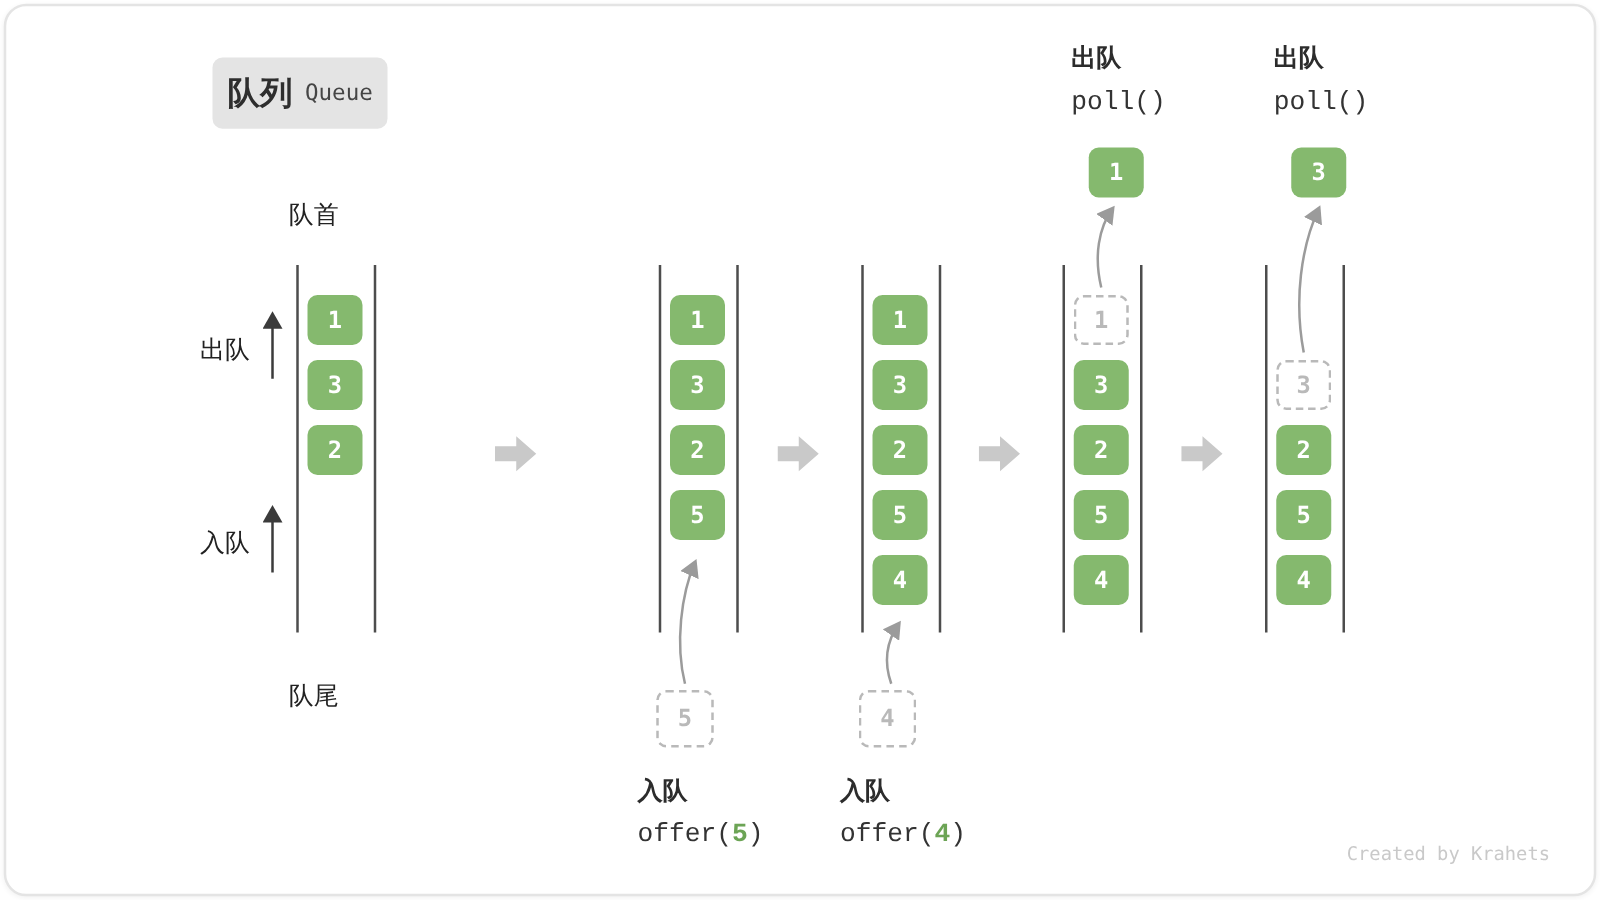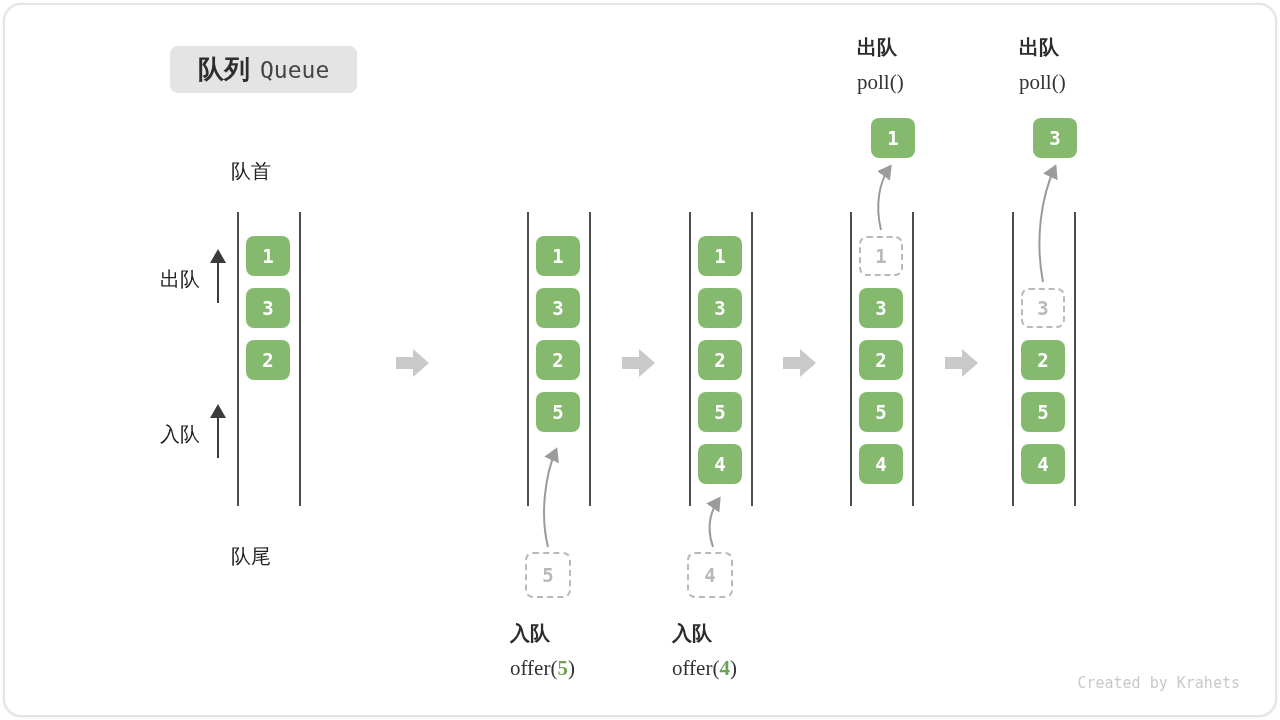--- a/index.html
+++ b/index.html
@@ -1,37 +1,37 @@
 <!DOCTYPE html>
 <html><head>
 <meta charset="utf-8">
 <style>
   html,body{margin:0;padding:0;background:#fff;}
   #stage{position:relative;width:1280px;height:720px;font-family:"Liberation Sans",sans-serif;overflow:hidden;}
   #card{position:absolute;inset:3px;background:#fff;border:2px solid #e4e4e4;border-radius:18px;box-shadow:0 1px 4px rgba(0,0,0,.05);}
   #arrow-layer{position:absolute;left:0;top:0;pointer-events:none;}
 
-  .title-badge{position:absolute;left:170px;top:46px;height:47px;padding:0 28px;background:#e4e4e4;border-radius:8px;display:flex;align-items:center;gap:10px;}
+  .title-badge{position:absolute;left:170px;top:46px;height:57px;padding:0 12px;background:#e4e4e4;border-radius:8px;display:flex;align-items:center;gap:10px;}
   .title-zh{font-size:26px;font-weight:bold;color:#2e2e2e;}
-  .title-en{font-size:23px;color:#454545;font-family:"DejaVu Sans Mono",monospace;}
+  .title-en{font-size:18px;color:#454545;font-family:"DejaVu Sans Mono",monospace;}
 
   .side-label{position:absolute;font-size:20px;font-weight:normal;color:#222;}
 
   .qline{position:absolute;width:1.5px;background:#4d4d4d;}
 
   .cell{position:absolute;width:44px;height:40px;box-sizing:border-box;border-radius:8px;
         display:flex;align-items:center;justify-content:center;
         font-family:"DejaVu Sans Mono",monospace;font-size:19px;font-weight:bold;}
   .cell.solid{color:#fff;}
   .cell.dashed{border:2px dashed #b9b9b9;color:#b9b9b9;background:#fff;}
   .cell.ghost{width:46px;height:46px;}
 
   .op-label{position:absolute;display:flex;flex-direction:column;}
   .op-zh{font-size:20px;font-weight:bold;color:#2c2c2c;line-height:35px;}
-  .op-code{font-family:Liberation Serif, serif;font-size:21px;color:#333;line-height:35px;}
+  .op-code{font-family:Liberation Mono, monospace;font-size:21px;color:#333;line-height:35px;}
 
   .watermark{position:absolute;right:40px;top:674px;font-family:"DejaVu Sans Mono",monospace;font-size:15px;color:#c9c9c9;margin-left:12px;}
 </style>
 </head>
 <body>
 
 <div id="stage">
   <div id="card"></div>
 
   <div class="title-badge">

